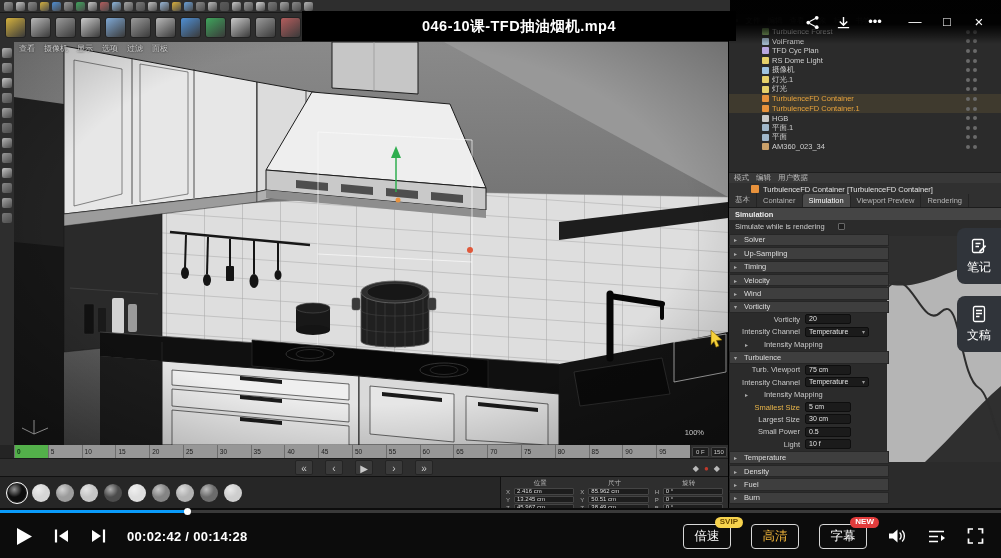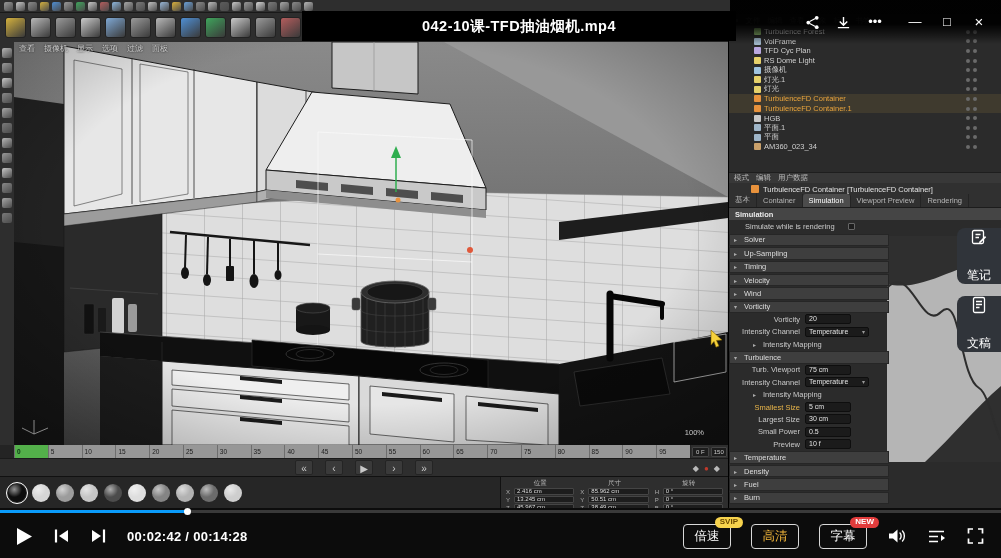--- a/index.html
+++ b/index.html
@@ -50,21 +50,21 @@
   .crow{display:flex;align-items:center;gap:2px;height:7px;margin-top:1px}
   .cl{width:6px;font-size:6px;color:#aaa}
   .cv{flex:1;background:#1d1d1d;border:1px solid #454545;border-radius:1px;font-size:6px;
       color:#ddd;height:7px;line-height:5px;padding:0 2px;overflow:hidden;white-space:nowrap}
 
   
   .rp{position:absolute;left:728px;top:14px;width:273px;height:494px;background:#2b2b2b;border-left:1px solid #000}
   .om-menu{position:absolute;left:0;top:0;right:0;height:13px;background:#333;display:flex;gap:7px;
       align-items:center;padding-left:5px;font-size:7.5px;color:#b9b9b9}
   .om-tree{position:absolute;left:0;top:13px;right:0;height:145px;overflow:hidden;background:#2b2b2b}
-  .orow{display:flex;align-items:center;height:9.6px;font-size:7.5px;color:#cfcfcf;padding-left:16px;gap:3px}
+  .orow{display:flex;align-items:center;height:9.6px;font-size:7.5px;color:#cfcfcf;padding-left:24px;gap:3px}
   .orow.sel{background:#3f3a2e}
   .orow.orange .olabel{color:#e8a33c}
   .oarrow{width:6px;font-size:6px;color:#999}
   .oic{width:7px;height:7px;border-radius:1px;flex:none}
   .olabel{white-space:nowrap;overflow:hidden}
   .dots{margin-left:auto;display:flex;gap:3px;padding-right:24px}
   .dot{width:4px;height:4px;border-radius:50%;background:#6a6a6a}
 
   .am-menu{position:absolute;left:0;top:158px;right:0;height:11px;background:#383838;display:flex;gap:7px;
       align-items:center;padding-left:5px;font-size:7.5px;color:#b9b9b9;border-top:1px solid #1e1e1e}
@@ -73,25 +73,25 @@
   .am-cube{width:8px;height:8px;border-radius:1px;background:#e8923c;flex:none}
   .am-tabs{position:absolute;left:0;top:181px;right:0;height:13px;display:flex;align-items:flex-end;
       background:#303030;border-bottom:1px solid #1c1c1c}
   .tab{font-size:7.5px;color:#b5b5b5;padding:2px 6px;border-right:1px solid #242424}
   .tab.active{background:#4c4c4c;color:#fff;border-radius:3px 3px 0 0}
 
   .attr{position:absolute;left:0;top:194px;right:0;bottom:0;background:#2b2b2b;overflow:hidden}
   .curve{position:absolute;right:0;top:28px;width:114px;height:226px;background:#b5b5b5;z-index:1}
   .arow{display:flex;align-items:center;height:12.4px;font-size:7.5px;color:#c9c9c9;width:160px;position:relative;z-index:2}
   .arow.head{width:100%;background:#454545;color:#ececec;font-weight:bold;padding-left:6px}
-  .arow.check{width:100%;padding-left:16px;gap:13px}
+  .arow.check{width:100%;padding-left:6px;gap:13px}
   .cbox{width:7px;height:7px;border:1px solid #666;background:#1d1d1d;border-radius:1px}
   .arow.sec{background:#3e3e3e;border:1px solid #262626;padding-left:4px;gap:3px;color:#ddd;margin-top:1px}
   .sarr{font-size:6px;color:#aaa;width:7px}
-  .arow.sub{padding-left:24px;gap:3px}
+  .arow.sub{padding-left:16px;gap:12px}
   .albl{width:76px;text-align:right;padding-right:5px;white-space:nowrap;overflow:hidden}
   .albl.hl{color:#e8b54a}
   .albl2{flex:none}
   .aval{background:#1b1b1b;border:1px solid #0e0e0e;border-radius:2px;color:#e2e2e2;font-size:7px;
       height:10px;line-height:8px;padding:0 3px;display:flex;justify-content:space-between;align-items:center}
   .aval.num{width:46px}
   .aval.drop{width:64px}
   .dd{font-size:6px;color:#999;margin-left:3px}
 
   
@@ -101,21 +101,21 @@
   .ctrl-block{position:absolute;left:730px;top:0;width:271px;height:44px;z-index:20;
       background:linear-gradient(180deg,rgba(0,0,0,.96) 55%,rgba(0,0,0,0));
       display:flex;align-items:center;justify-content:flex-end;gap:16px;padding-right:14px}
   .cicon{color:#fff;display:flex;align-items:center;justify-content:center}
   .wbtn{color:#fff;font-size:13px;width:16px;text-align:center;line-height:16px}
 
   .cursor{position:absolute;left:710px;top:330px;z-index:25}
 
   .side-btns{position:absolute;right:0;top:228px;display:flex;flex-direction:column;gap:12px;z-index:30}
   .sbtn{width:44px;height:56px;background:#30343a;border-radius:8px 0 0 8px;color:#fff;
-      display:flex;flex-direction:column;align-items:center;justify-content:space-between;gap:4px;font-size:12px}
+      display:flex;flex-direction:column;align-items:center;justify-content:center;gap:4px;font-size:12px}
 
   
   .pbar{position:absolute;left:0;top:508px;width:1001px;height:50px;background:#0c0c0c;z-index:40}
   .ptrack{position:absolute;left:0;top:2px;width:100%;height:3px;background:#3a3a3a}
   .pplayed{height:100%;background:#0a9bfa}
   .pknob{position:absolute;top:-2px;width:7px;height:7px;border-radius:50%;background:#fff}
   .pcontrols{position:absolute;left:0;right:0;top:9px;height:38px;display:flex;align-items:center;
       padding:0 16px;gap:20px}
   .ptime{color:#fff;font-size:13px;font-weight:bold;letter-spacing:.3px}
   .pspacer{flex:1}
@@ -648,21 +648,21 @@
               <span>30 cm</span>
             </span>
           </div>
           <div class="arow">
             <span class="albl">Small Power</span>
             <span class="aval num">
               <span>0.5</span>
             </span>
           </div>
           <div class="arow">
-            <span class="albl">Preview</span>
+            <span class="albl">Light</span>
             <span class="aval num">
               <span>10 f</span>
             </span>
           </div>
           <div class="arow sec">
             <span class="sarr">▸</span>
             <span>Temperature</span>
           </div>
           <div class="arow sec">
             <span class="sarr">▸</span>
@@ -674,21 +674,21 @@
           </div>
           <div class="arow sec">
             <span class="sarr">▸</span>
             <span>Burn</span>
           </div>
         </div>
     </div>
   </div>
 
   <div class="title-block">
-    <span class="vtitle">042-10课-TFD抽油烟机.mp4</span>
+    <span class="vtitle">046-10课-TFD抽油烟机.mp4</span>
   </div>
   <div class="ctrl-block">
     <span class="cicon">
       <svg width="15" height="15" viewBox="0 0 16 16">
           <circle cx="12.5" cy="3" r="2" fill="#fff"></circle>
           <circle cx="3.5" cy="8" r="2" fill="#fff"></circle>
           <circle cx="12.5" cy="13" r="2" fill="#fff"></circle>
           <path d="M5,7 L11,3.7 M5,9 L11,12.3" stroke="#fff" stroke-width="1.2"></path>
         </svg>
     </span>

